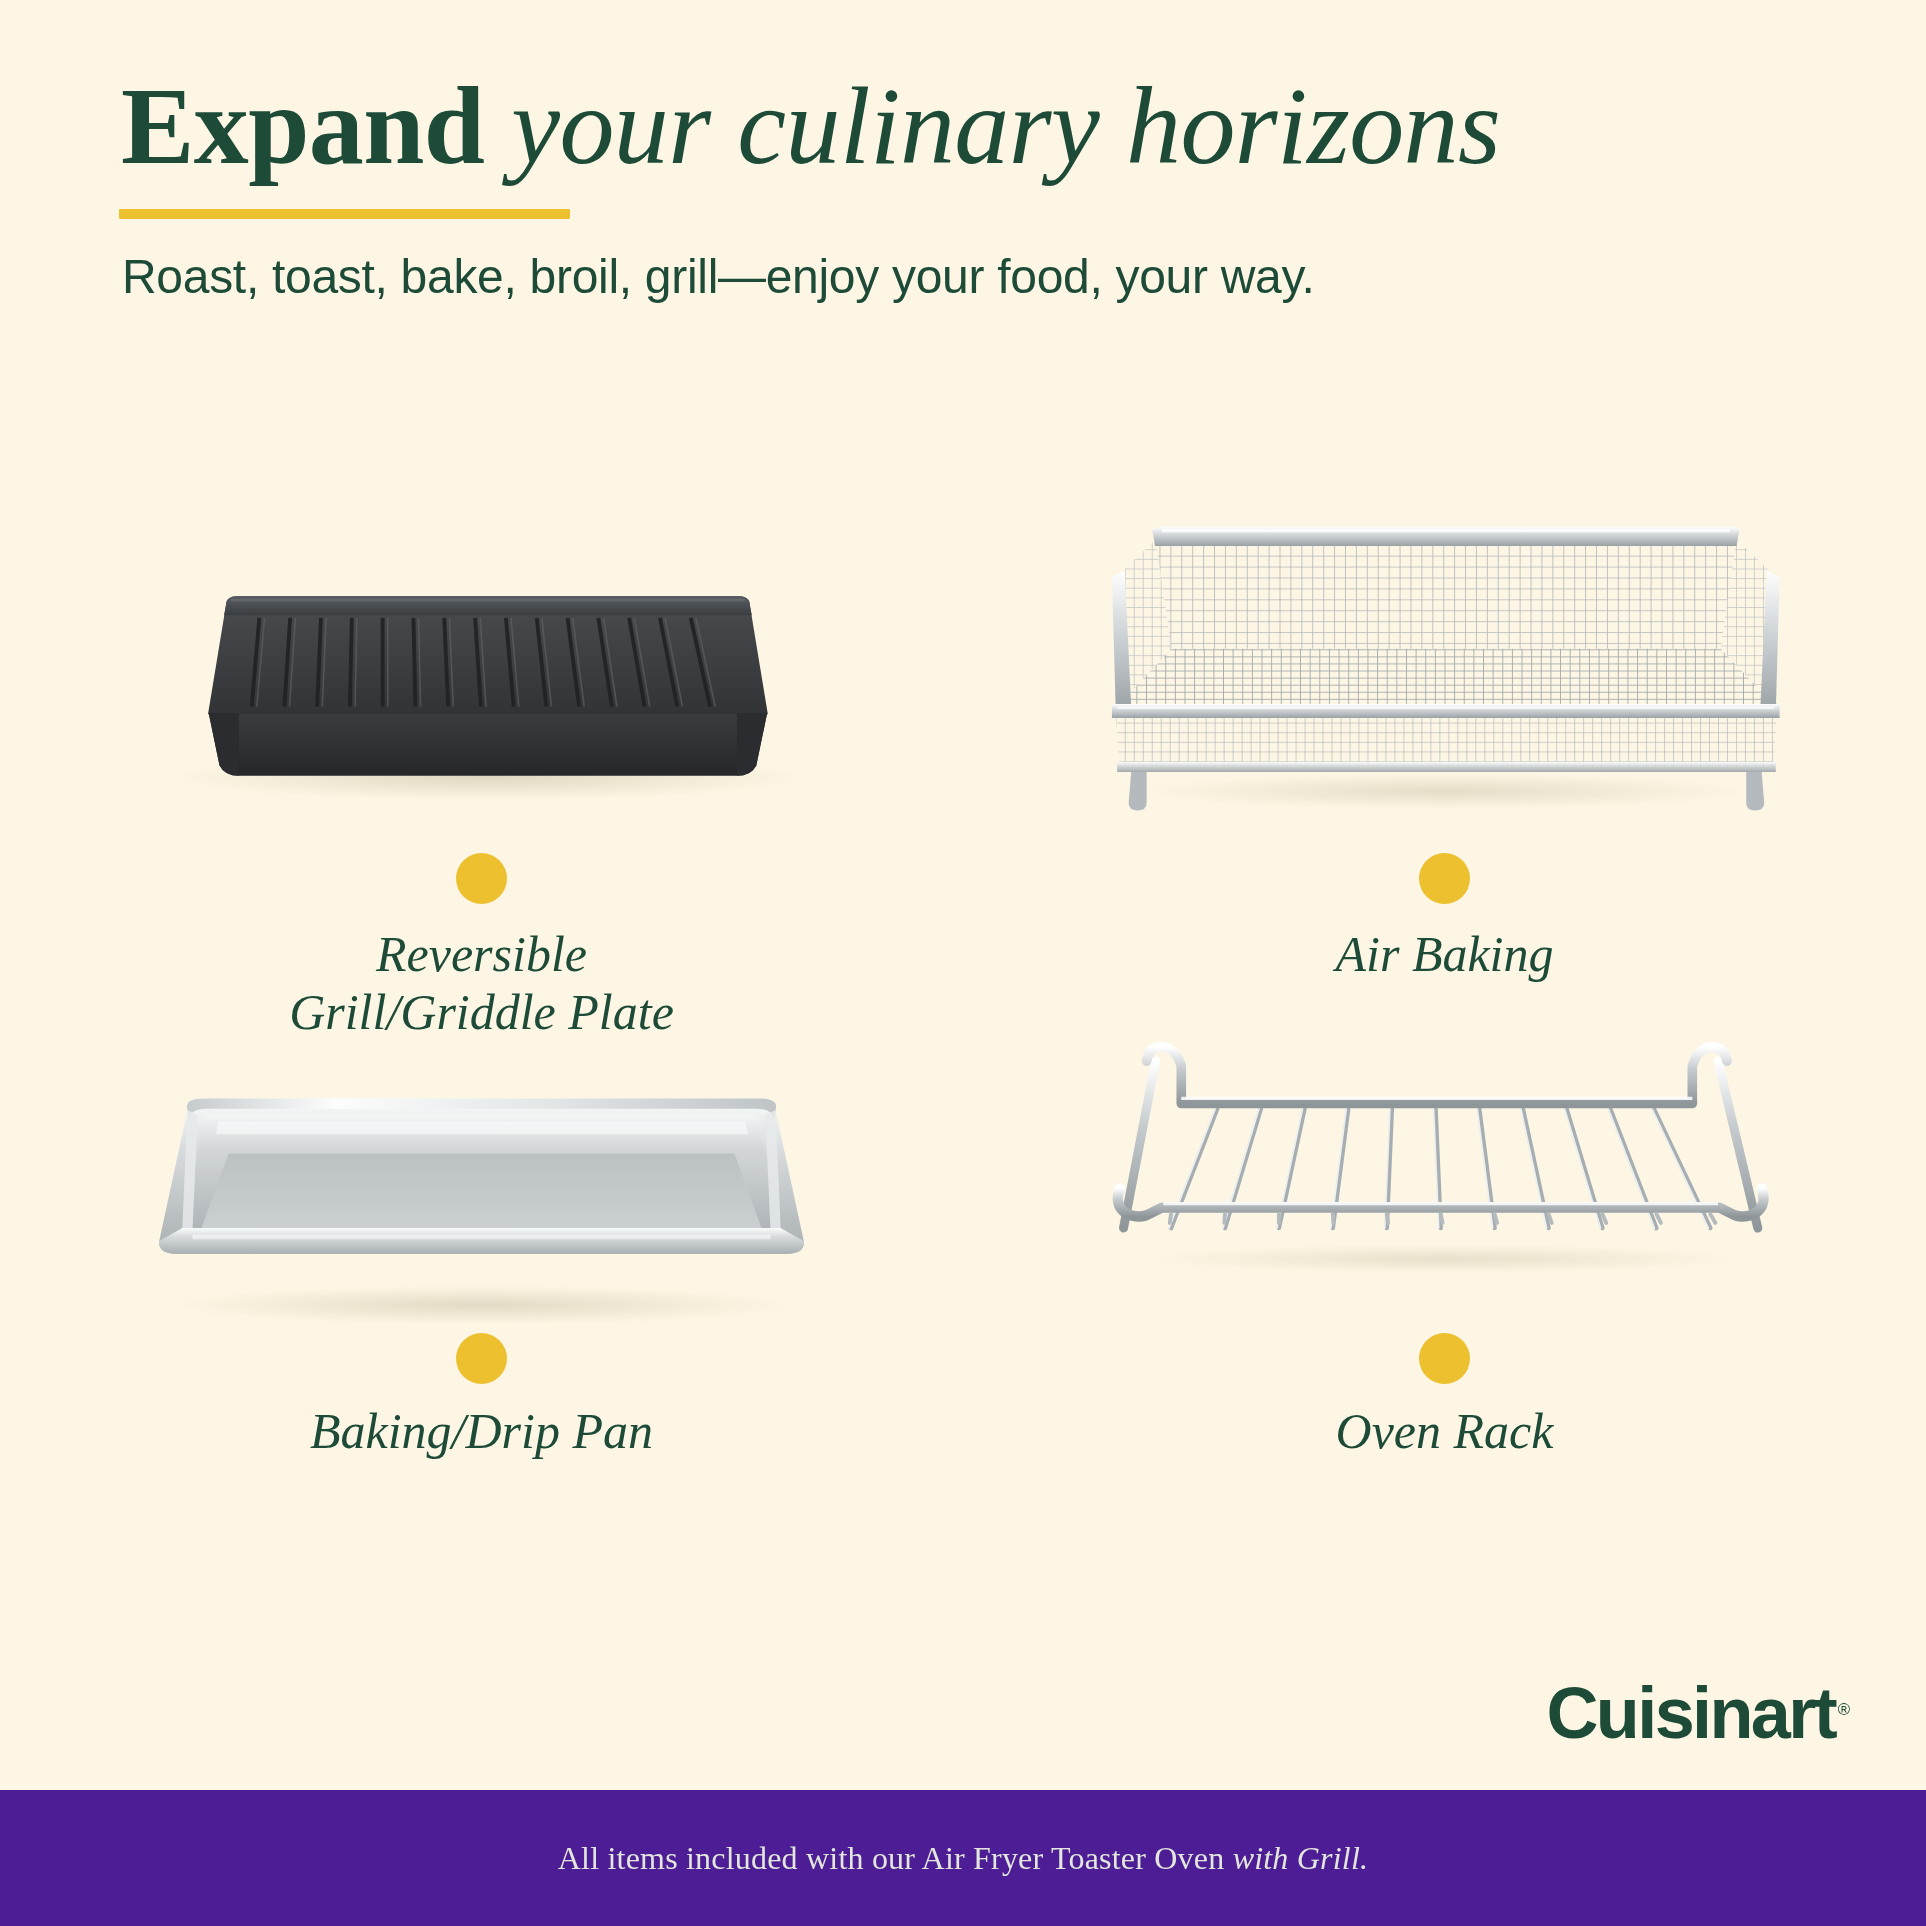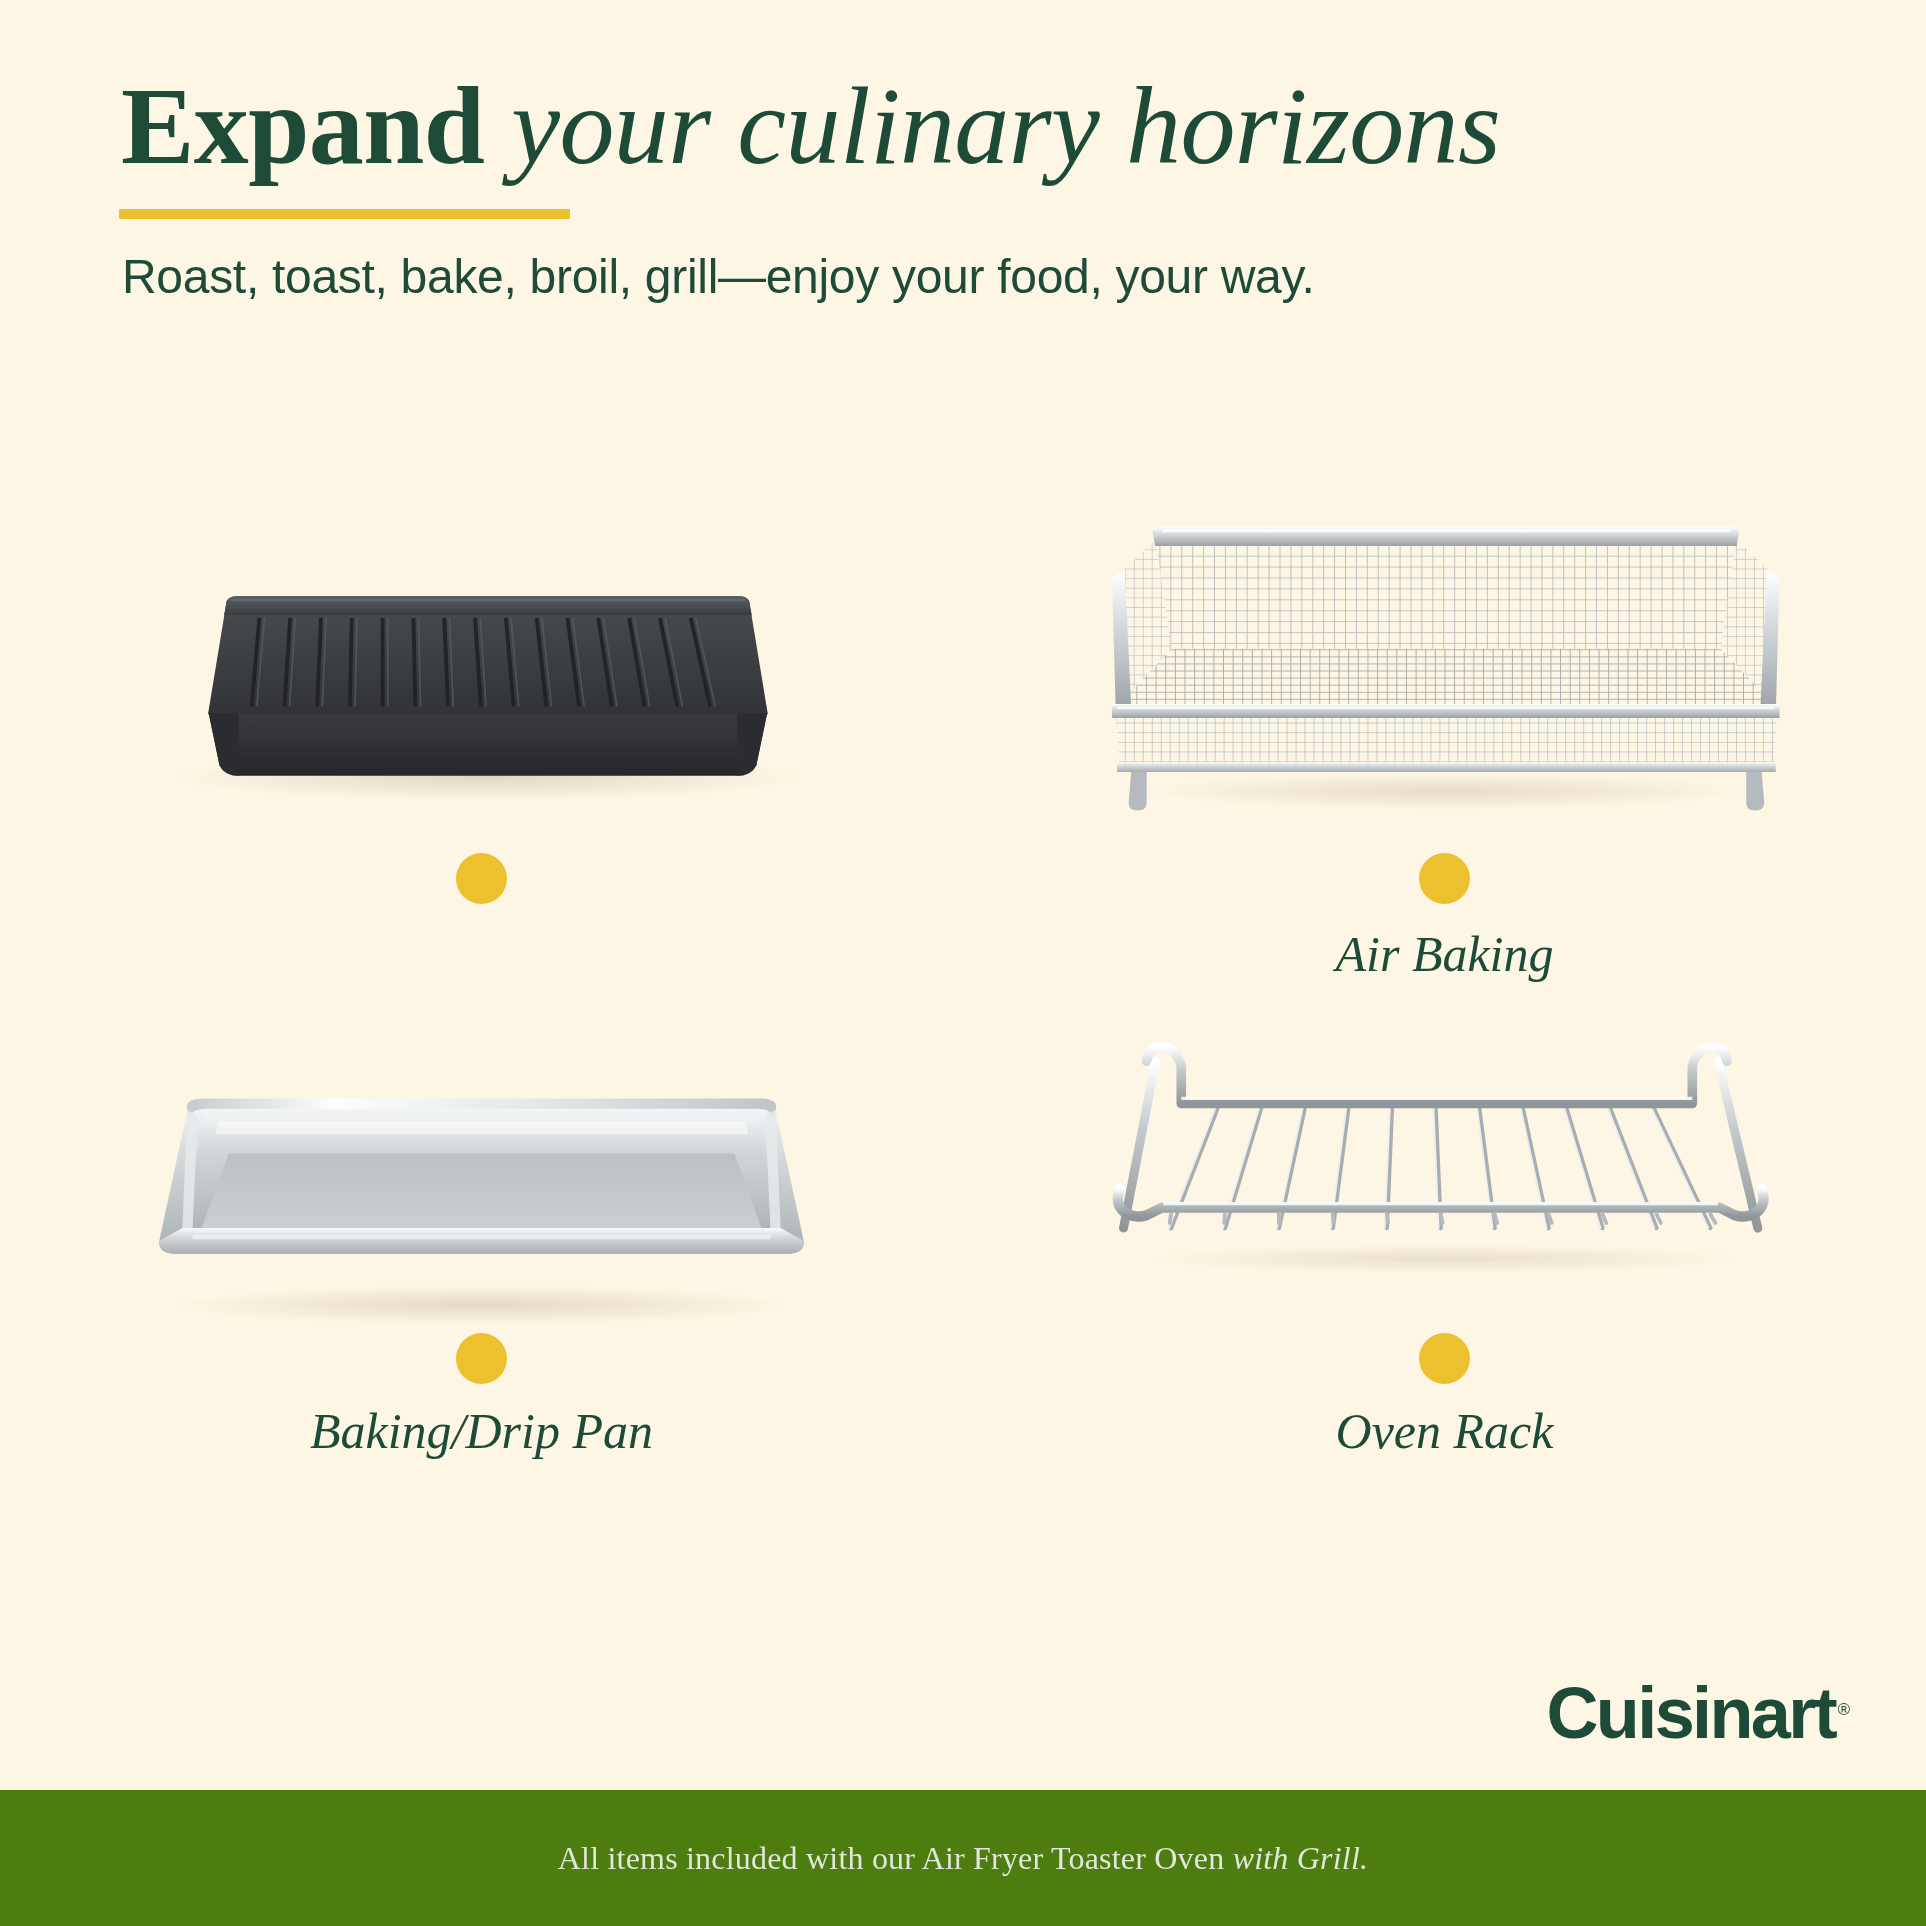--- a/index.html
+++ b/index.html
@@ -115,21 +115,21 @@
     color:#1D4B38;
     margin-left:2.6px;
     margin-bottom:5.1px;
   }
 
   
   .footer {
     position:absolute;
     left:0; bottom:0;
     width:1926px; height:136px;
-    background:#4d7c0f;
+    background:#4c1d95;
     display:flex;
     align-items:center;
     justify-content:center;
   }
   .footer-text {
     font-family:"Liberation Serif", serif;
     font-size:32px;
     color:#E2E6DC;
     letter-spacing:0.2px;
   }
@@ -212,20 +212,24 @@
           <line x1="1084" y1="182" x2="1114" y2="320"></line>
         </g>
 
         <path d="M325,330 L372,330 L372,428 Q350,428 342,412 Z" fill="#2A2C2F"></path>
         <path d="M1148,330 L1195,330 L1178,412 Q1170,428 1148,428 Z" fill="#2A2C2F"></path>
 
         <path d="M360,154 L1160,154" stroke="#6E7377" stroke-width="4" fill="none" opacity="0.6"></path>
       </svg>
     </div>
     <div class="dot"></div>
+    <div class="caption">
+      <div>Reversible</div>
+      <div>Grill/Griddle Plate</div>
+    </div>
   </div>
 
   <div class="cell c1">
     <div class="art">
       <svg viewBox="0 0 1500 520" width="963" height="334">
         <defs>
           <linearGradient id="bkRim" x1="0" y1="0" x2="0" y2="1">
             <stop offset="0" stop-color="#FFFFFF"></stop>
             <stop offset="0.45" stop-color="#CED3D6"></stop>
             <stop offset="1" stop-color="#9AA1A5"></stop>

